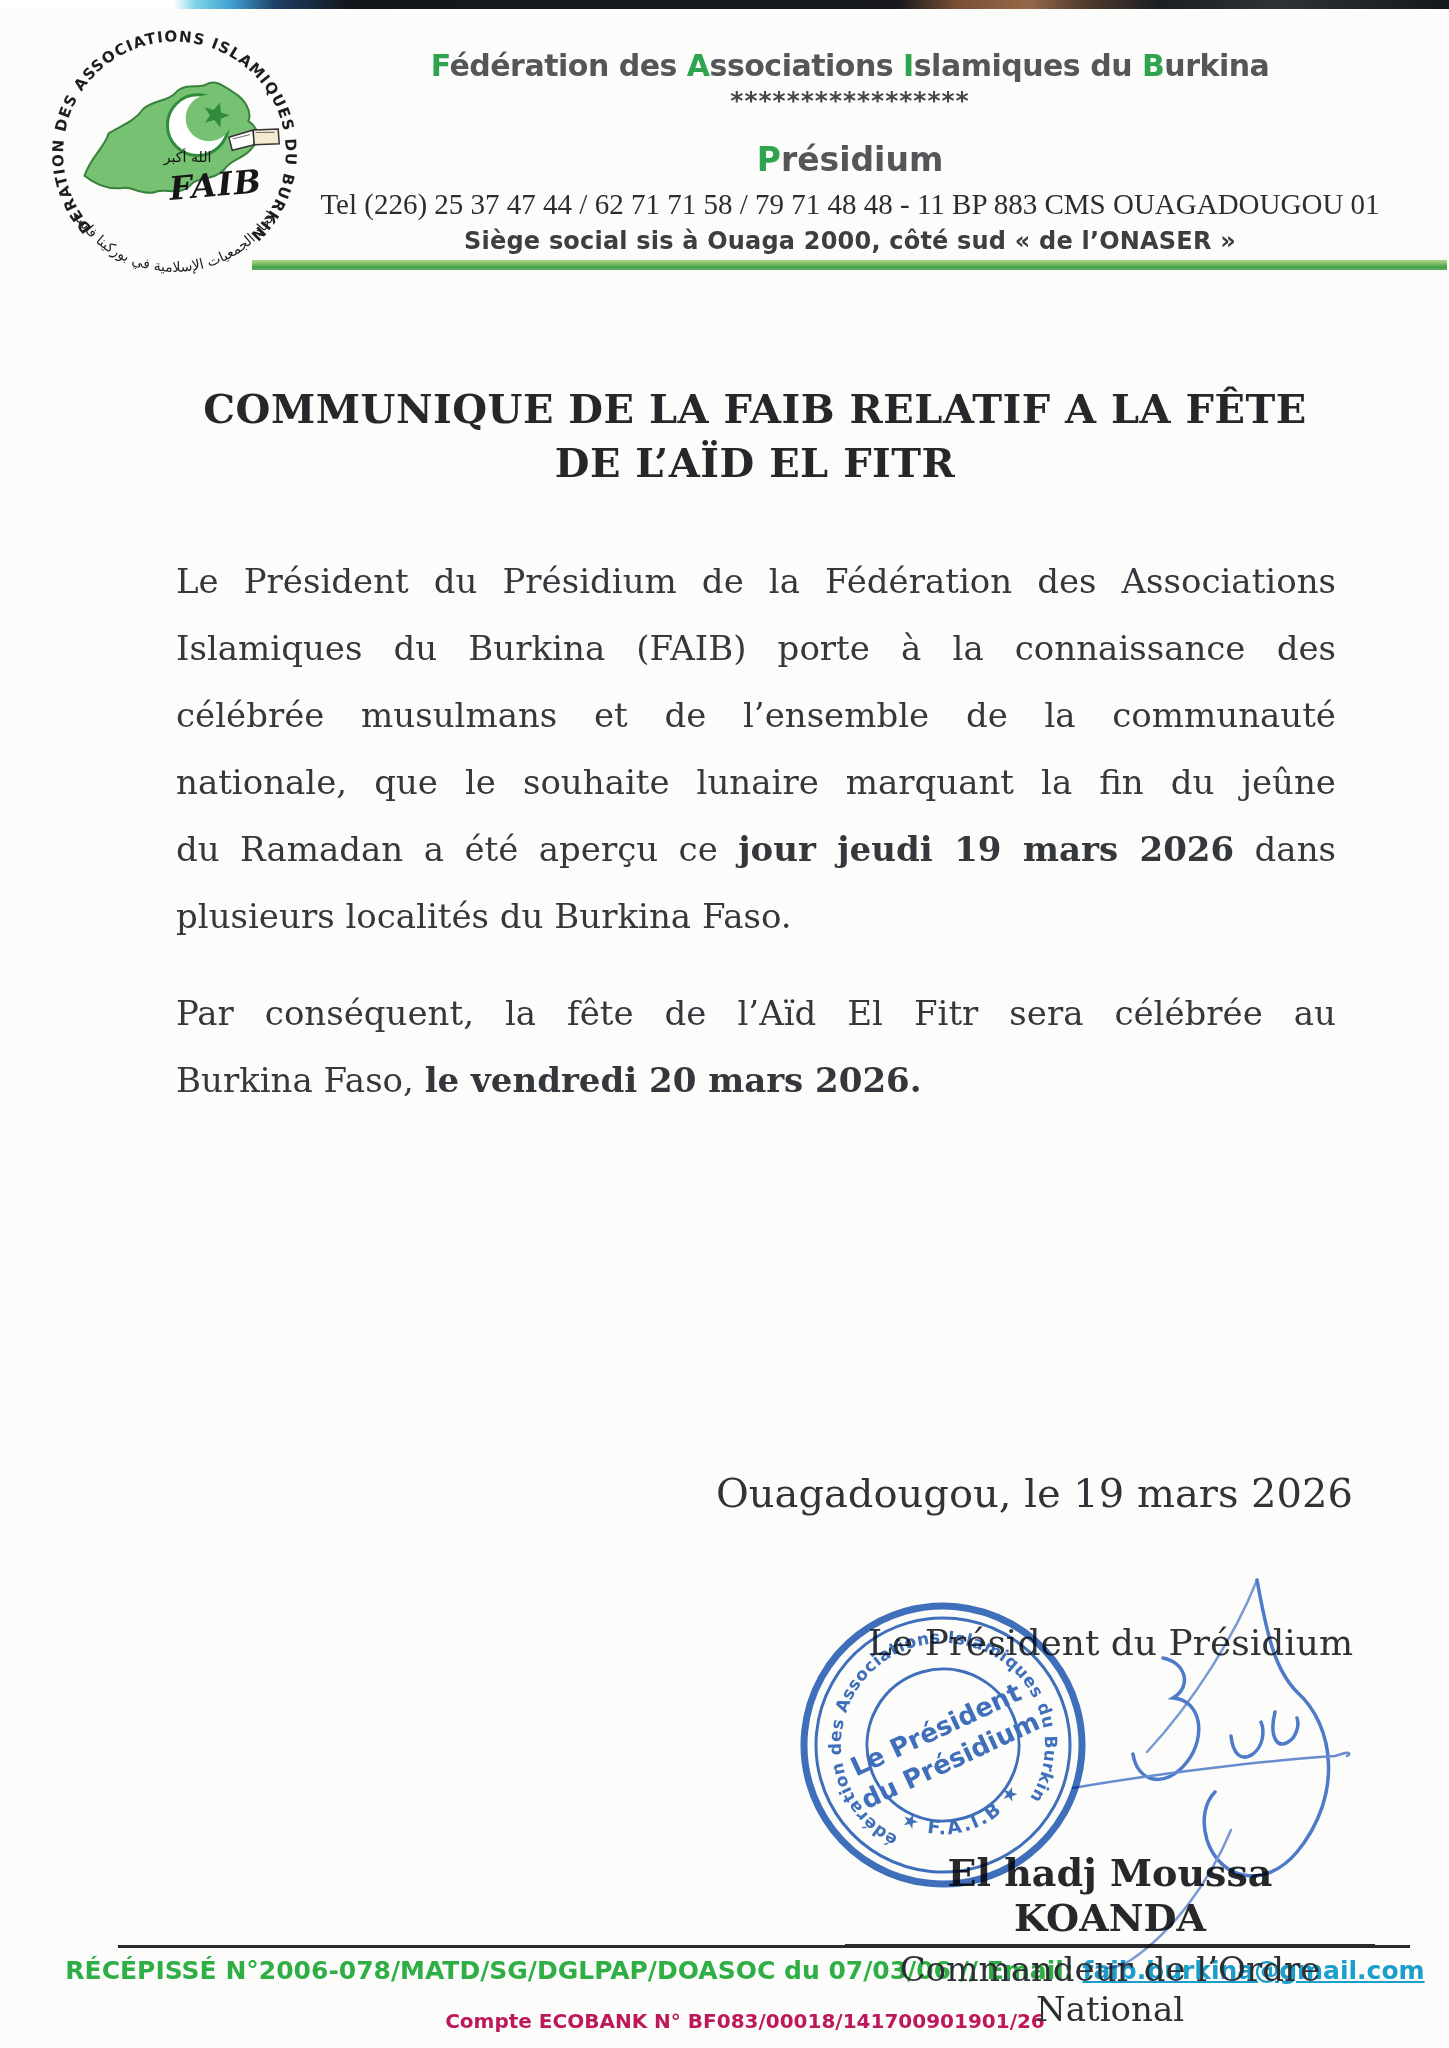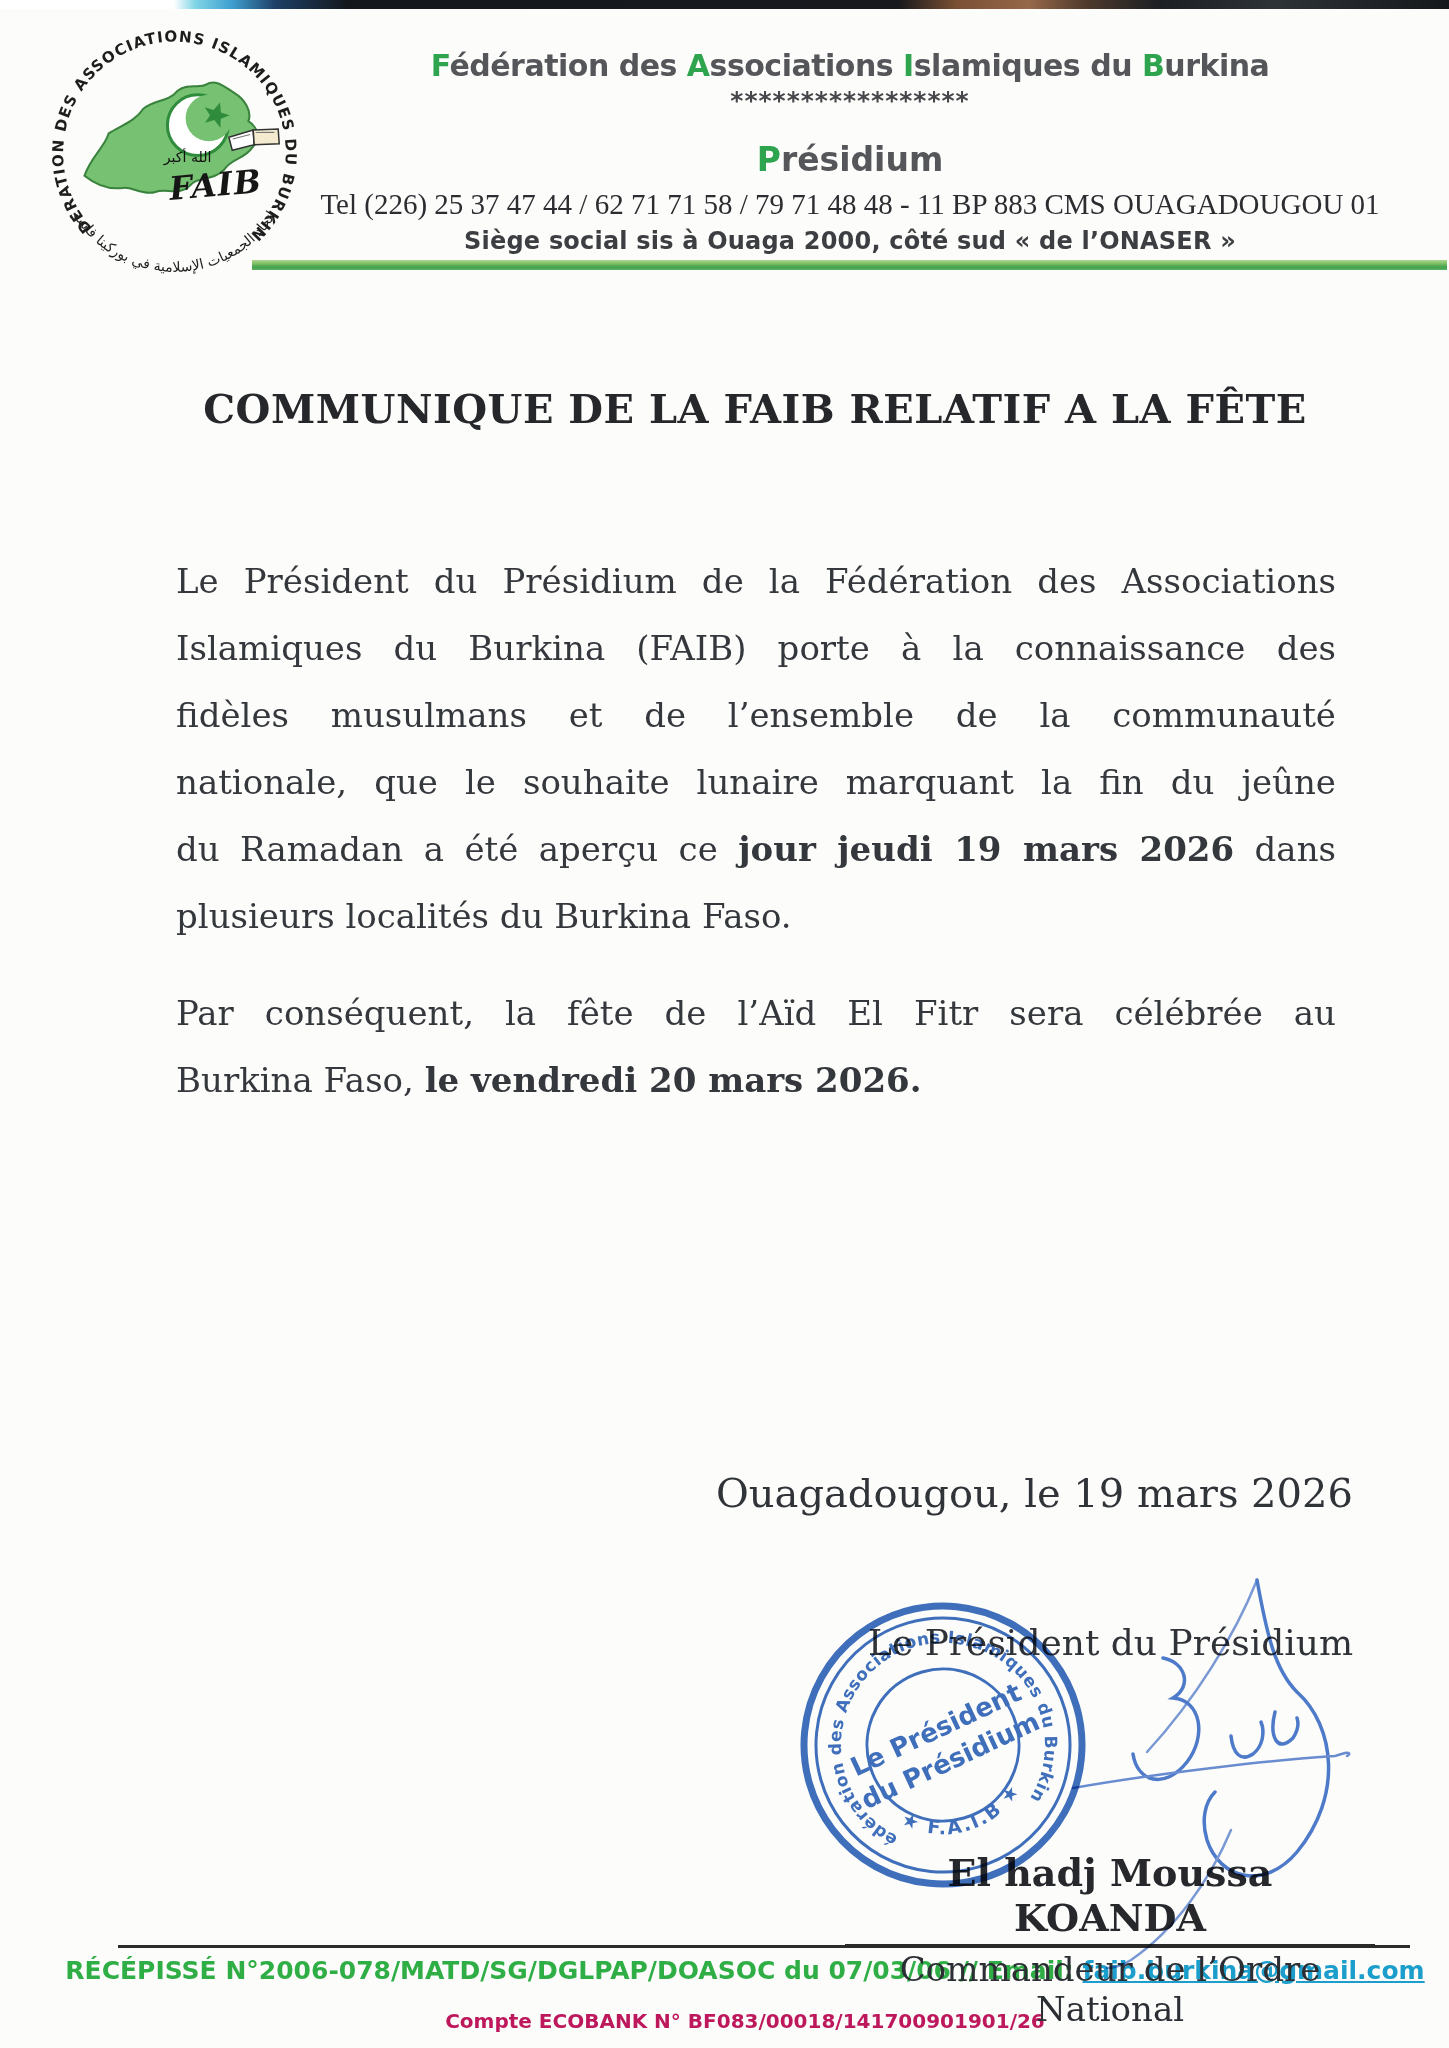--- a/index.html
+++ b/index.html
@@ -98,27 +98,28 @@
     <div class="asterisks">*****************</div>
     <div class="presidium"><span class="accent">P</span><span>résidium</span></div>
     <div class="tel-line">Tel (226) 25 37 47 44 / 62 71 71 58 / 79 71 48 48 - 11 BP 883 CMS OUAGADOUGOU 01</div>
     <div class="siege-line">Siège social sis à Ouaga 2000, côté sud « de l’ONASER »</div>
   </div>
 
   <div class="green-rule"></div>
 
   <div class="doc-title">
     <div>COMMUNIQUE DE LA FAIB RELATIF A LA FÊTE</div>
+    <div>DE L’AÏD EL FITR</div>
   </div>
 
   <div class="body-text">
       <div class="para">
         <div class="bline just"><span>Le Président du Présidium de la Fédération des Associations</span></div>
         <div class="bline just"><span>Islamiques du Burkina (FAIB) porte à la connaissance des</span></div>
-        <div class="bline just"><span>fidèles musulmans et de l’ensemble de la communauté</span></div>
+        <div class="bline just"><span>célébrée musulmans et de l’ensemble de la communauté</span></div>
         <div class="bline just"><span>nationale, que le souhaite lunaire marquant la fin du jeûne</span></div>
         <div class="bline just"><span>du Ramadan a été aperçu ce </span><span class="bld">jour jeudi 19 mars 2026</span><span> dans</span></div>
         <div class="bline"><span>plusieurs localités du Burkina Faso.</span></div>
       </div>
       <div class="para">
         <div class="bline just"><span>Par conséquent, la fête de l’Aïd El Fitr sera célébrée au</span></div>
         <div class="bline"><span>Burkina Faso, </span><span class="bld">le vendredi 20 mars 2026.</span></div>
       </div>
     </div>
 

